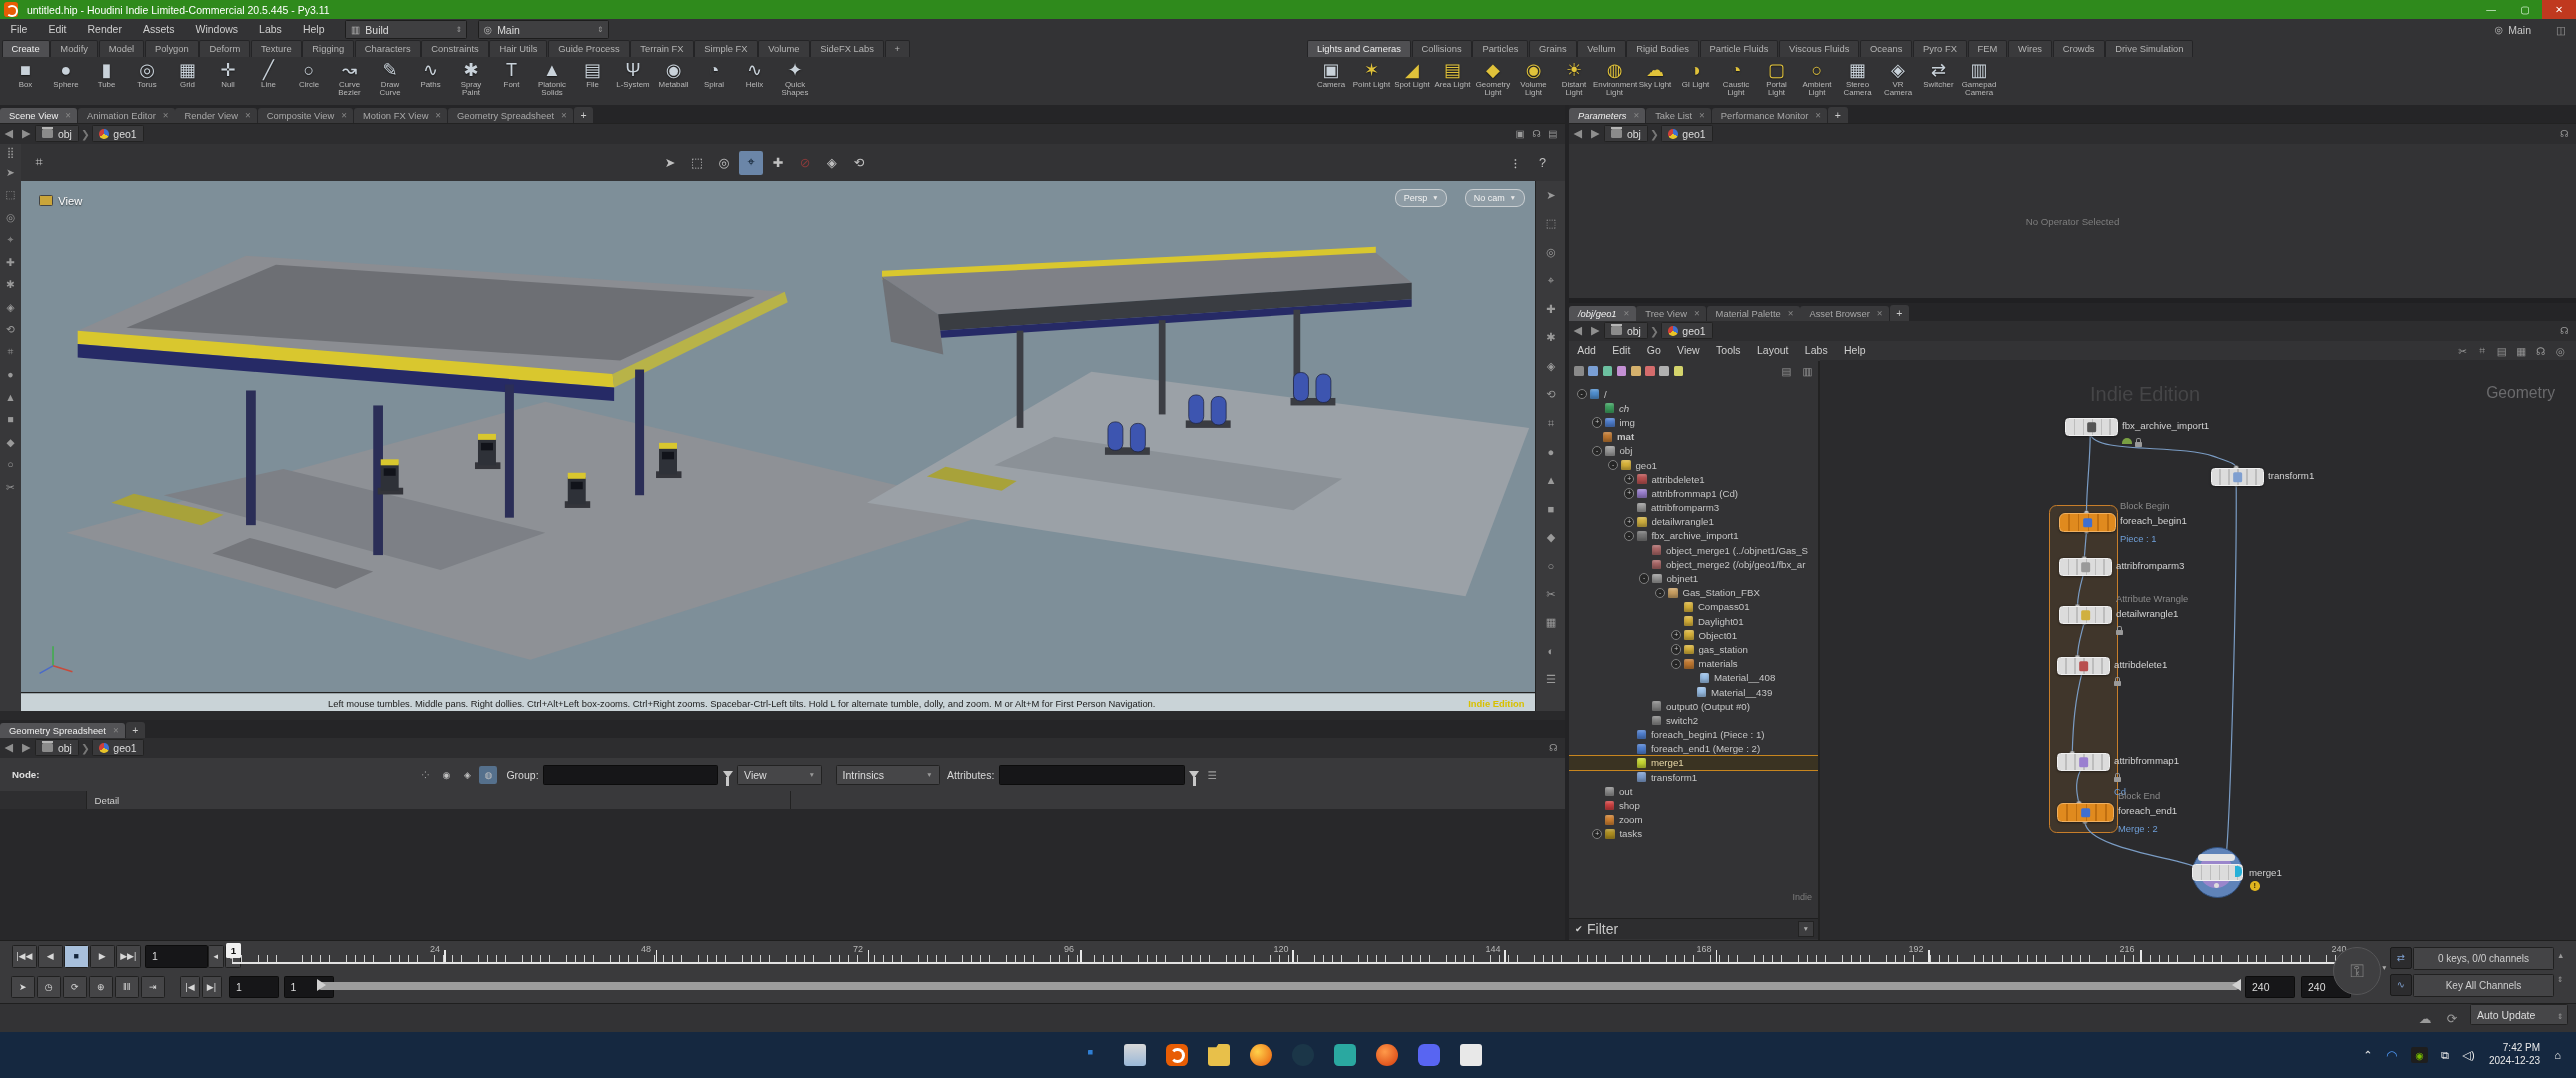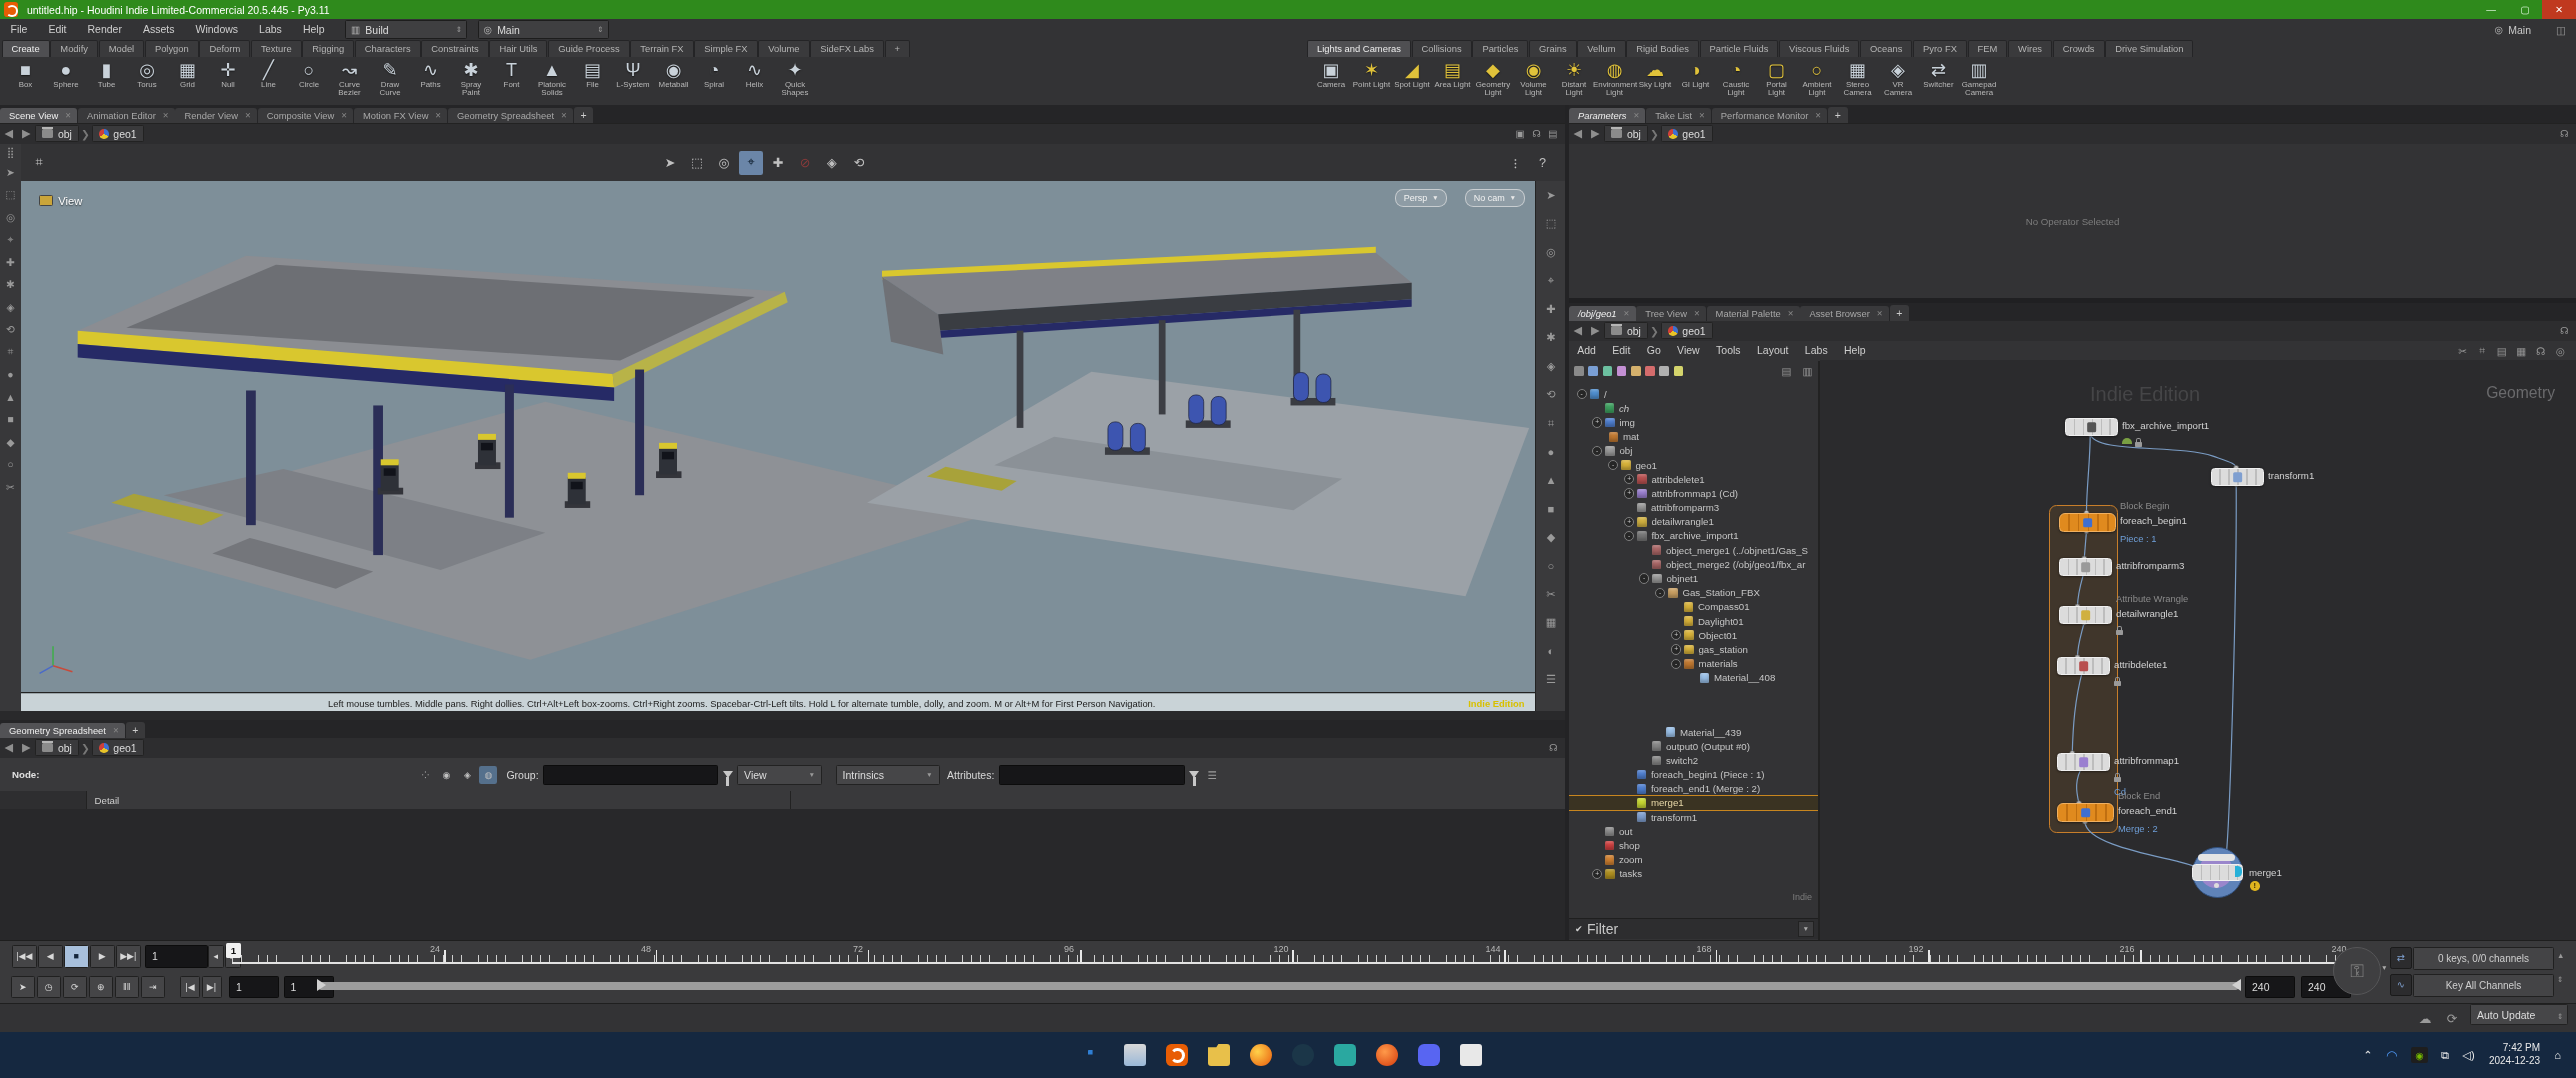--- a/index.html
+++ b/index.html
@@ -698,21 +698,21 @@
       <div class="trow" style="padding-left: 23px; font-style: italic;">
         <span style="width: 12.7px; flex: 0 0 auto;"></span>
         <span class="tico" style="background: rgb(61, 160, 95);"></span>
         <span>ch</span>
       </div>
       <div class="trow" style="padding-left: 23px;">
         <span class="exp">+</span>
         <span class="tico" style="background: rgb(79, 127, 208);"></span>
         <span>img</span>
       </div>
-      <div class="trow" style="padding-left: 27px;">
+      <div class="trow" style="padding-left: 21px; font-weight: bold;">
         <span style="width: 12.7px; flex: 0 0 auto;"></span>
         <span class="tico" style="background: rgb(192, 120, 48);"></span>
         <span>mat</span>
       </div>
       <div class="trow" style="padding-left: 23px;">
         <span class="exp">-</span>
         <span class="tico" style="background: rgb(154, 154, 154);"></span>
         <span>obj</span>
       </div>
       <div class="trow" style="padding-left: 39px;">
@@ -788,21 +788,21 @@
       <div class="trow" style="padding-left: 102px; align-items: center;">
         <span class="exp">-</span>
         <span class="tico" style="background: rgb(192, 120, 48);"></span>
         <span>materials</span>
       </div>
       <div class="trow" style="padding-left: 118px;">
         <span style="width: 12.7px; flex: 0 0 auto;"></span>
         <span class="tico" style="background: rgb(154, 192, 232);"></span>
         <span>Material__408</span>
       </div>
-      <div class="trow" style="padding-left: 84px; margin-top: 40px;">
+      <div class="trow" style="padding-left: 115px;">
         <span style="width: 12.7px; flex: 0 0 auto;"></span>
         <span class="tico" style="background: rgb(154, 192, 232);"></span>
         <span>Material__439</span>
       </div>
       <div class="trow" style="padding-left: 70px;">
         <span style="width: 12.7px; flex: 0 0 auto;"></span>
         <span class="tico" style="background: rgb(136, 136, 136);"></span>
         <span>output0 (Output #0)</span>
       </div>
       <div class="trow" style="padding-left: 70px;">

